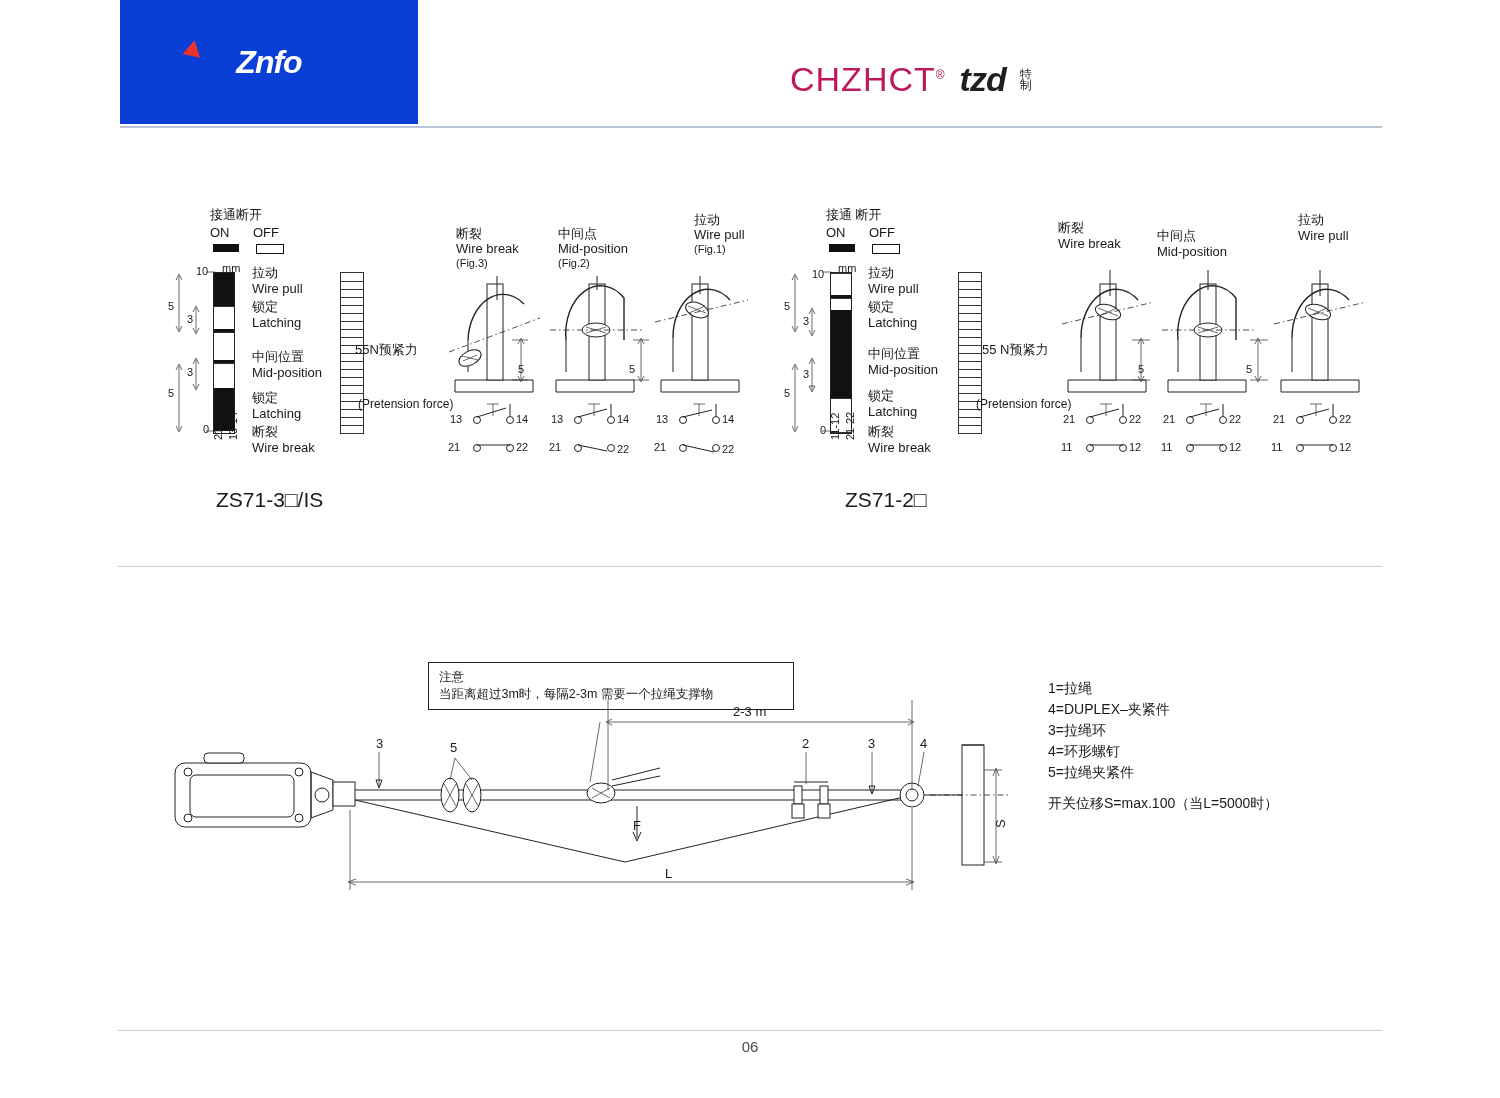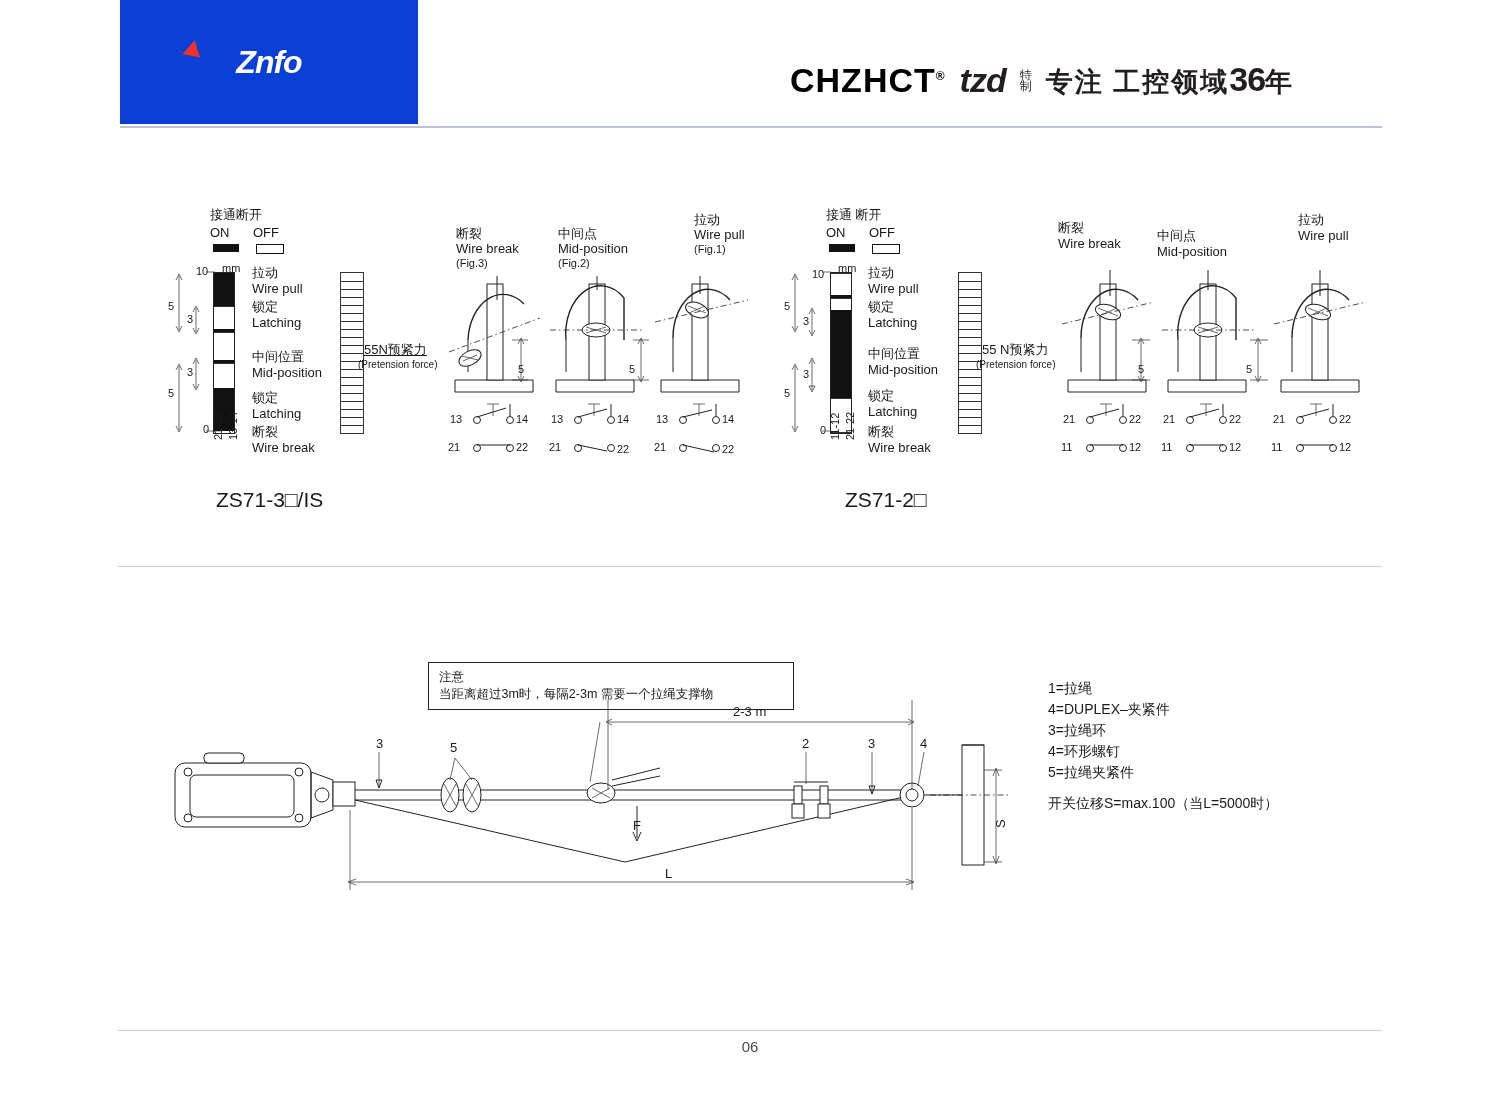--- a/index.html
+++ b/index.html
@@ -9,37 +9,37 @@
     color:#1a1a1a; position:relative; overflow:hidden;
   }
   
   .header{position:absolute;left:0;top:0;width:1500px;height:128px;}
   .logo-block{position:absolute;left:120px;top:0;width:298px;height:124px;background:#0a3fd6;}
   .logo-inner{position:absolute;left:0;top:0;width:298px;height:124px;display:flex;align-items:center;justify-content:center;gap:8px;}
   .logo-znfo{color:#ffffff;font-size:32px;font-weight:bold;font-style:italic;letter-spacing:-1px;font-family:"Liberation Sans",sans-serif;}
   .logo-cn{color:#ffffff;font-size:38px;font-weight:bold;letter-spacing:1px;}
   .logo-flame{position:absolute;left:64px;top:40px;width:0;height:0;border-left:9px solid transparent;border-right:9px solid transparent;border-bottom:16px solid #e8342c;transform:rotate(12deg);}
   .brandline{position:absolute;left:790px;top:60px;display:flex;align-items:flex-end;gap:14px;}
-  .chzhct{font-size:34px;font-weight:bold;color:#000000;letter-spacing:1px;font-family:"Liberation Sans",sans-serif;}
+  .chzhct{font-size:34px;font-weight:normal;color:#be185d;letter-spacing:1px;font-family:"Liberation Sans",sans-serif;}
   .chzhct sup{font-size:12px;vertical-align:super;}
   .tzd{font-size:34px;font-weight:bold;font-style:italic;color:#231f20;letter-spacing:-1px;}
   .tezhi{font-size:12px;line-height:11px;color:#231f20;width:12px;margin-bottom:8px;}
   .slogan{font-size:27px;font-weight:bold;color:#231f20;letter-spacing:2px;}
   .slogan .num{font-size:34px;letter-spacing:-1px;}
   .header-rule{position:absolute;left:120px;top:126px;width:1262px;height:2px;background:#b9c4d6;}
 
   
   .rule-mid{position:absolute;left:118px;top:566px;width:1264px;height:1px;background:#c9d0dc;}
   .rule-bottom{position:absolute;left:118px;top:1030px;width:1264px;height:1px;background:#c9d0dc;}
   .page-num{position:absolute;left:0;top:1038px;width:1500px;text-align:center;font-size:15px;color:#4a4a4a;}
 
   
   .t{position:absolute;font-size:13px;line-height:15px;white-space:pre;}
   .t.sm{font-size:11px;line-height:13px;}
-  .t.xs{font-size:10px;line-height:11px;}
+  .t.xs{font-size:12px;line-height:11px;margin-top:40px;}
   .t.big{font-size:21px;}
   .rot{transform-origin:left top;}
 
   
   .barwrap{position:absolute;}
   .bar{position:absolute;width:20px;border:1px solid #222;background:#fff;}
   .seg{position:absolute;left:0;width:20px;background:#111;}
   .segw{position:absolute;left:0;width:20px;background:#fff;border-top:1px solid #333;border-bottom:1px solid #333;}
   .ladder{position:absolute;width:22px;border:1px solid #333;background:#fff;}
   .ladder i{position:absolute;left:0;width:22px;height:1px;background:#333;}
@@ -62,21 +62,20 @@
   <div class="logo-block">
     <div class="logo-inner">
       <span class="logo-znfo">Znfo</span>
     </div>
     <div class="logo-flame"></div>
   </div>
   <div class="brandline">
     <span class="chzhct"><span>CHZHCT</span><sup>®</sup></span>
     <span class="tzd">tzd</span>
     <span class="tezhi">特制</span>
-    <span class="slogan"><span>专注  工控领域</span><span class="num">36</span><span>年</span></span>
   </div>
   <div class="header-rule"></div>
 </div>
 
 <div>
   <div class="t" style="left:210px;top:207px;">接通断开</div>
   <div class="t" style="left:210px;top:225px;">ON</div>
   <div class="t" style="left:253px;top:225px;">OFF</div>
   <div style="position:absolute;left:213px;top:244px;width:26px;height:8px;background:#111;"></div>
   <div style="position:absolute;left:256px;top:244px;width:26px;height:8px;background:#fff;border:1px solid #111;"></div>
@@ -138,21 +137,21 @@
   <div class="t" style="left:252px;top:349px;">中间位置</div>
   <div class="t" style="left:252px;top:365px;">Mid-position</div>
   <div class="t" style="left:252px;top:390px;">锁定</div>
   <div class="t" style="left:252px;top:406px;">Latching</div>
   <div class="t" style="left:252px;top:424px;">断裂</div>
   <div class="t" style="left:252px;top:440px;">Wire break</div>
 
   <div class="t sm rot" style="left:212px;top:440px;transform:rotate(-90deg);">21-22</div>
   <div class="t sm rot" style="left:227px;top:440px;transform:rotate(-90deg);">13-14</div>
 
-  <div class="t" style="left:364px;top:342px;text-decoration:underline;">55N预紧力</div>
+  <div class="t" style="left:355px;top:342px;">55N预紧力</div>
   <div class="t xs" style="left:358px;top:359px;">(Pretension force)</div>
 
   <div class="t big" style="left:216px;top:492px;">ZS71-3□/IS</div>
 </div>
 
 <div>
 
   <div class="t" style="left:456px;top:226px;">断裂</div>
   <div class="t" style="left:456px;top:241px;">Wire break</div>
   <div class="t sm" style="left:456px;top:257px;">(Fig.3)</div>

